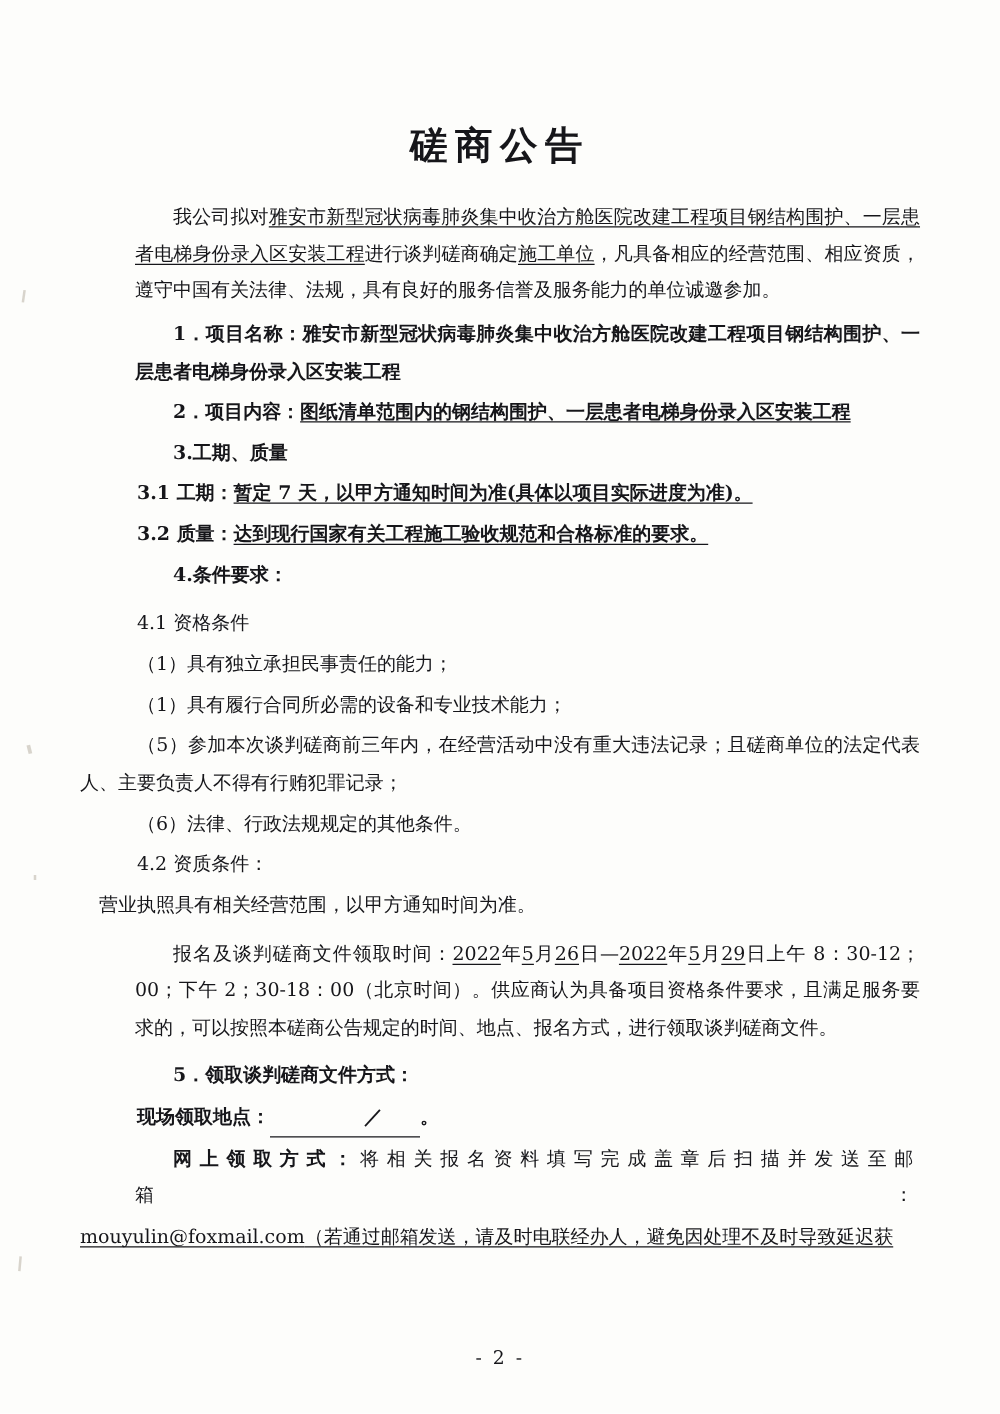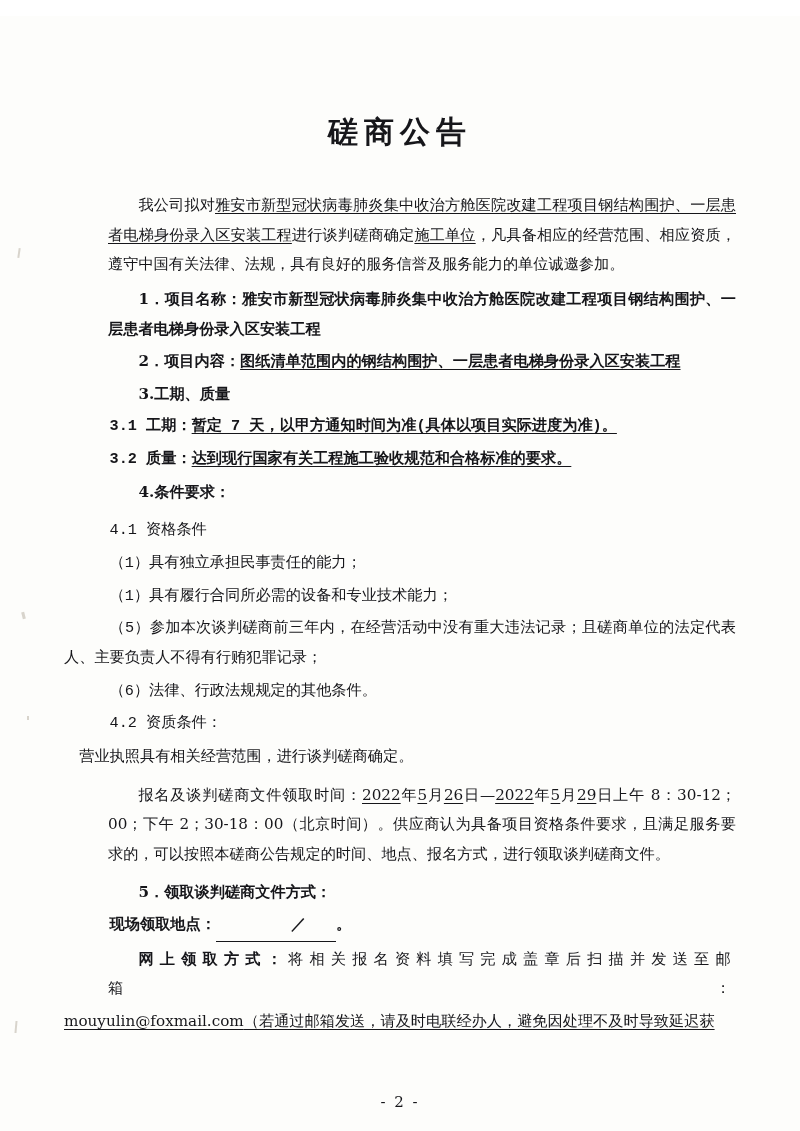--- a/index.html
+++ b/index.html
@@ -32,35 +32,35 @@
   .s1 { left: 18px; top: 232px; width: 2px; height: 10px; transform: rotate(8deg); }
   .s2 { left: 22px; top: 596px; width: 3px; height: 7px; transform: rotate(-14deg); }
   .s3 { left: 15px; top: 1005px; width: 2px; height: 12px; transform: rotate(5deg); }
   .s4 { left: 27px; top: 700px; width: 2px; height: 4px; }
 
   .doc-title {
     text-align: center;
     font-size: 30px;
     font-weight: 700;
     letter-spacing: 6px;
-    margin: 16px;
+    margin: 0;
     padding-top: 96px;
     padding-bottom: 22px;
     font-family: "DejaVu Serif", "Liberation Serif", serif;
   }
 
   p {
     margin: 0 0 3px 0;
     font-size: 15.2px;
     line-height: 1.95;
     text-align: justify;
     text-justify: inter-ideograph;
   }
   .indent2 { text-indent: 2em; margin-left: 44px; }
-  .indent3 { text-indent: 3em; font-family: Liberation Mono, monospace; }
+  .indent3 { text-indent: 3em; }
 
   .u {
     text-decoration: underline;
     text-underline-offset: 3px;
     text-decoration-thickness: 1px;
   }
   .bold { font-weight: 700; }
 
   .blank-u {
     display: inline-block;
@@ -152,21 +152,21 @@
 
   <p class="indent3">
     <span>（6）法律、行政法规规定的其他条件。</span>
   </p>
 
   <p class="indent3">
     <span>4.2 资质条件：</span>
   </p>
 
   <p style="text-indent:1em;">
-    <span>营业执照具有相关经营范围，进行谈判磋商确定。</span>
+    <span>营业执照具有相关经营范围，以甲方通知时间为准。</span>
   </p>
 
   <div class="spacer-sm"></div>
 
   <p class="indent2">
     <span>报名及谈判磋商文件领取时间：</span><span class="u">2022</span><span>年</span><span class="u">5</span><span>月</span><span class="u">26</span><span>日—</span><span class="u">2022</span><span>年</span><span class="u">5</span><span>月</span><span class="u">29</span><span>日上午 8：30-12；00；</span><span>下午 2；30-18：00（北京时间）。供应商认为具备项目资格条件要求，且满足服务要求的，可以按照本磋商公告规定的时间、地点、报名方式，进行领取谈判磋商文件。</span>
   </p>
 
   <div class="spacer-sm"></div>
 

